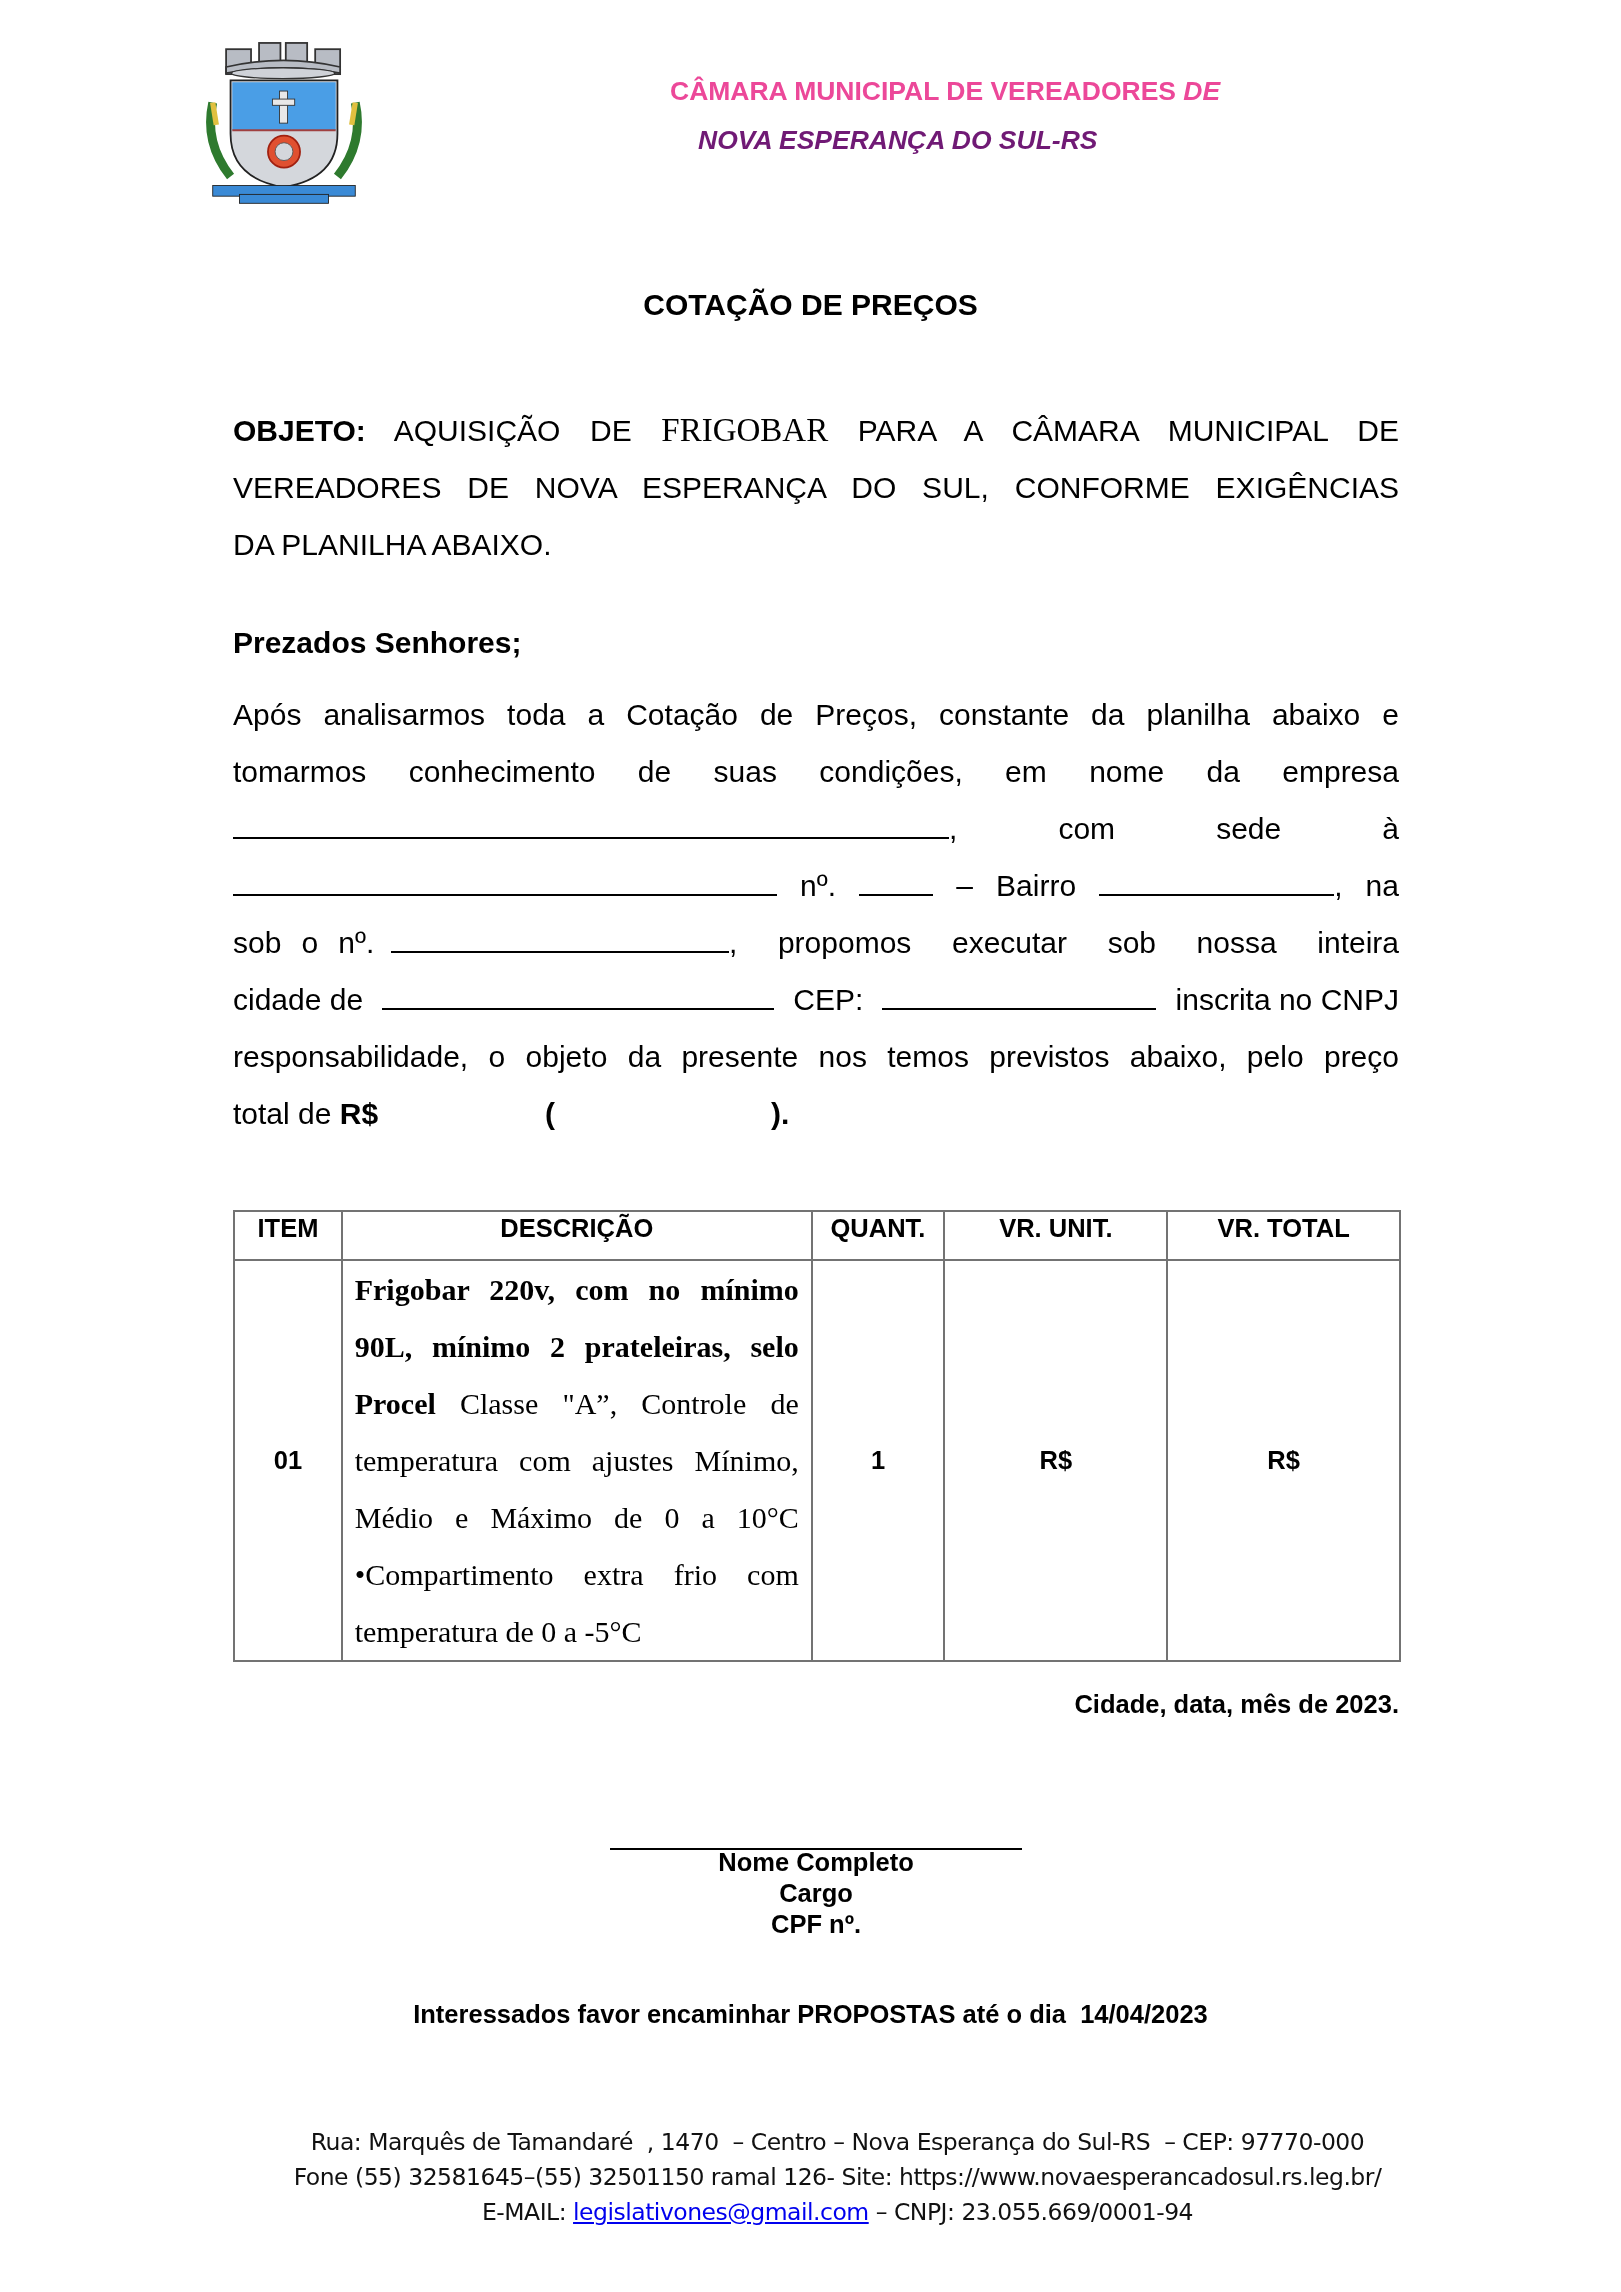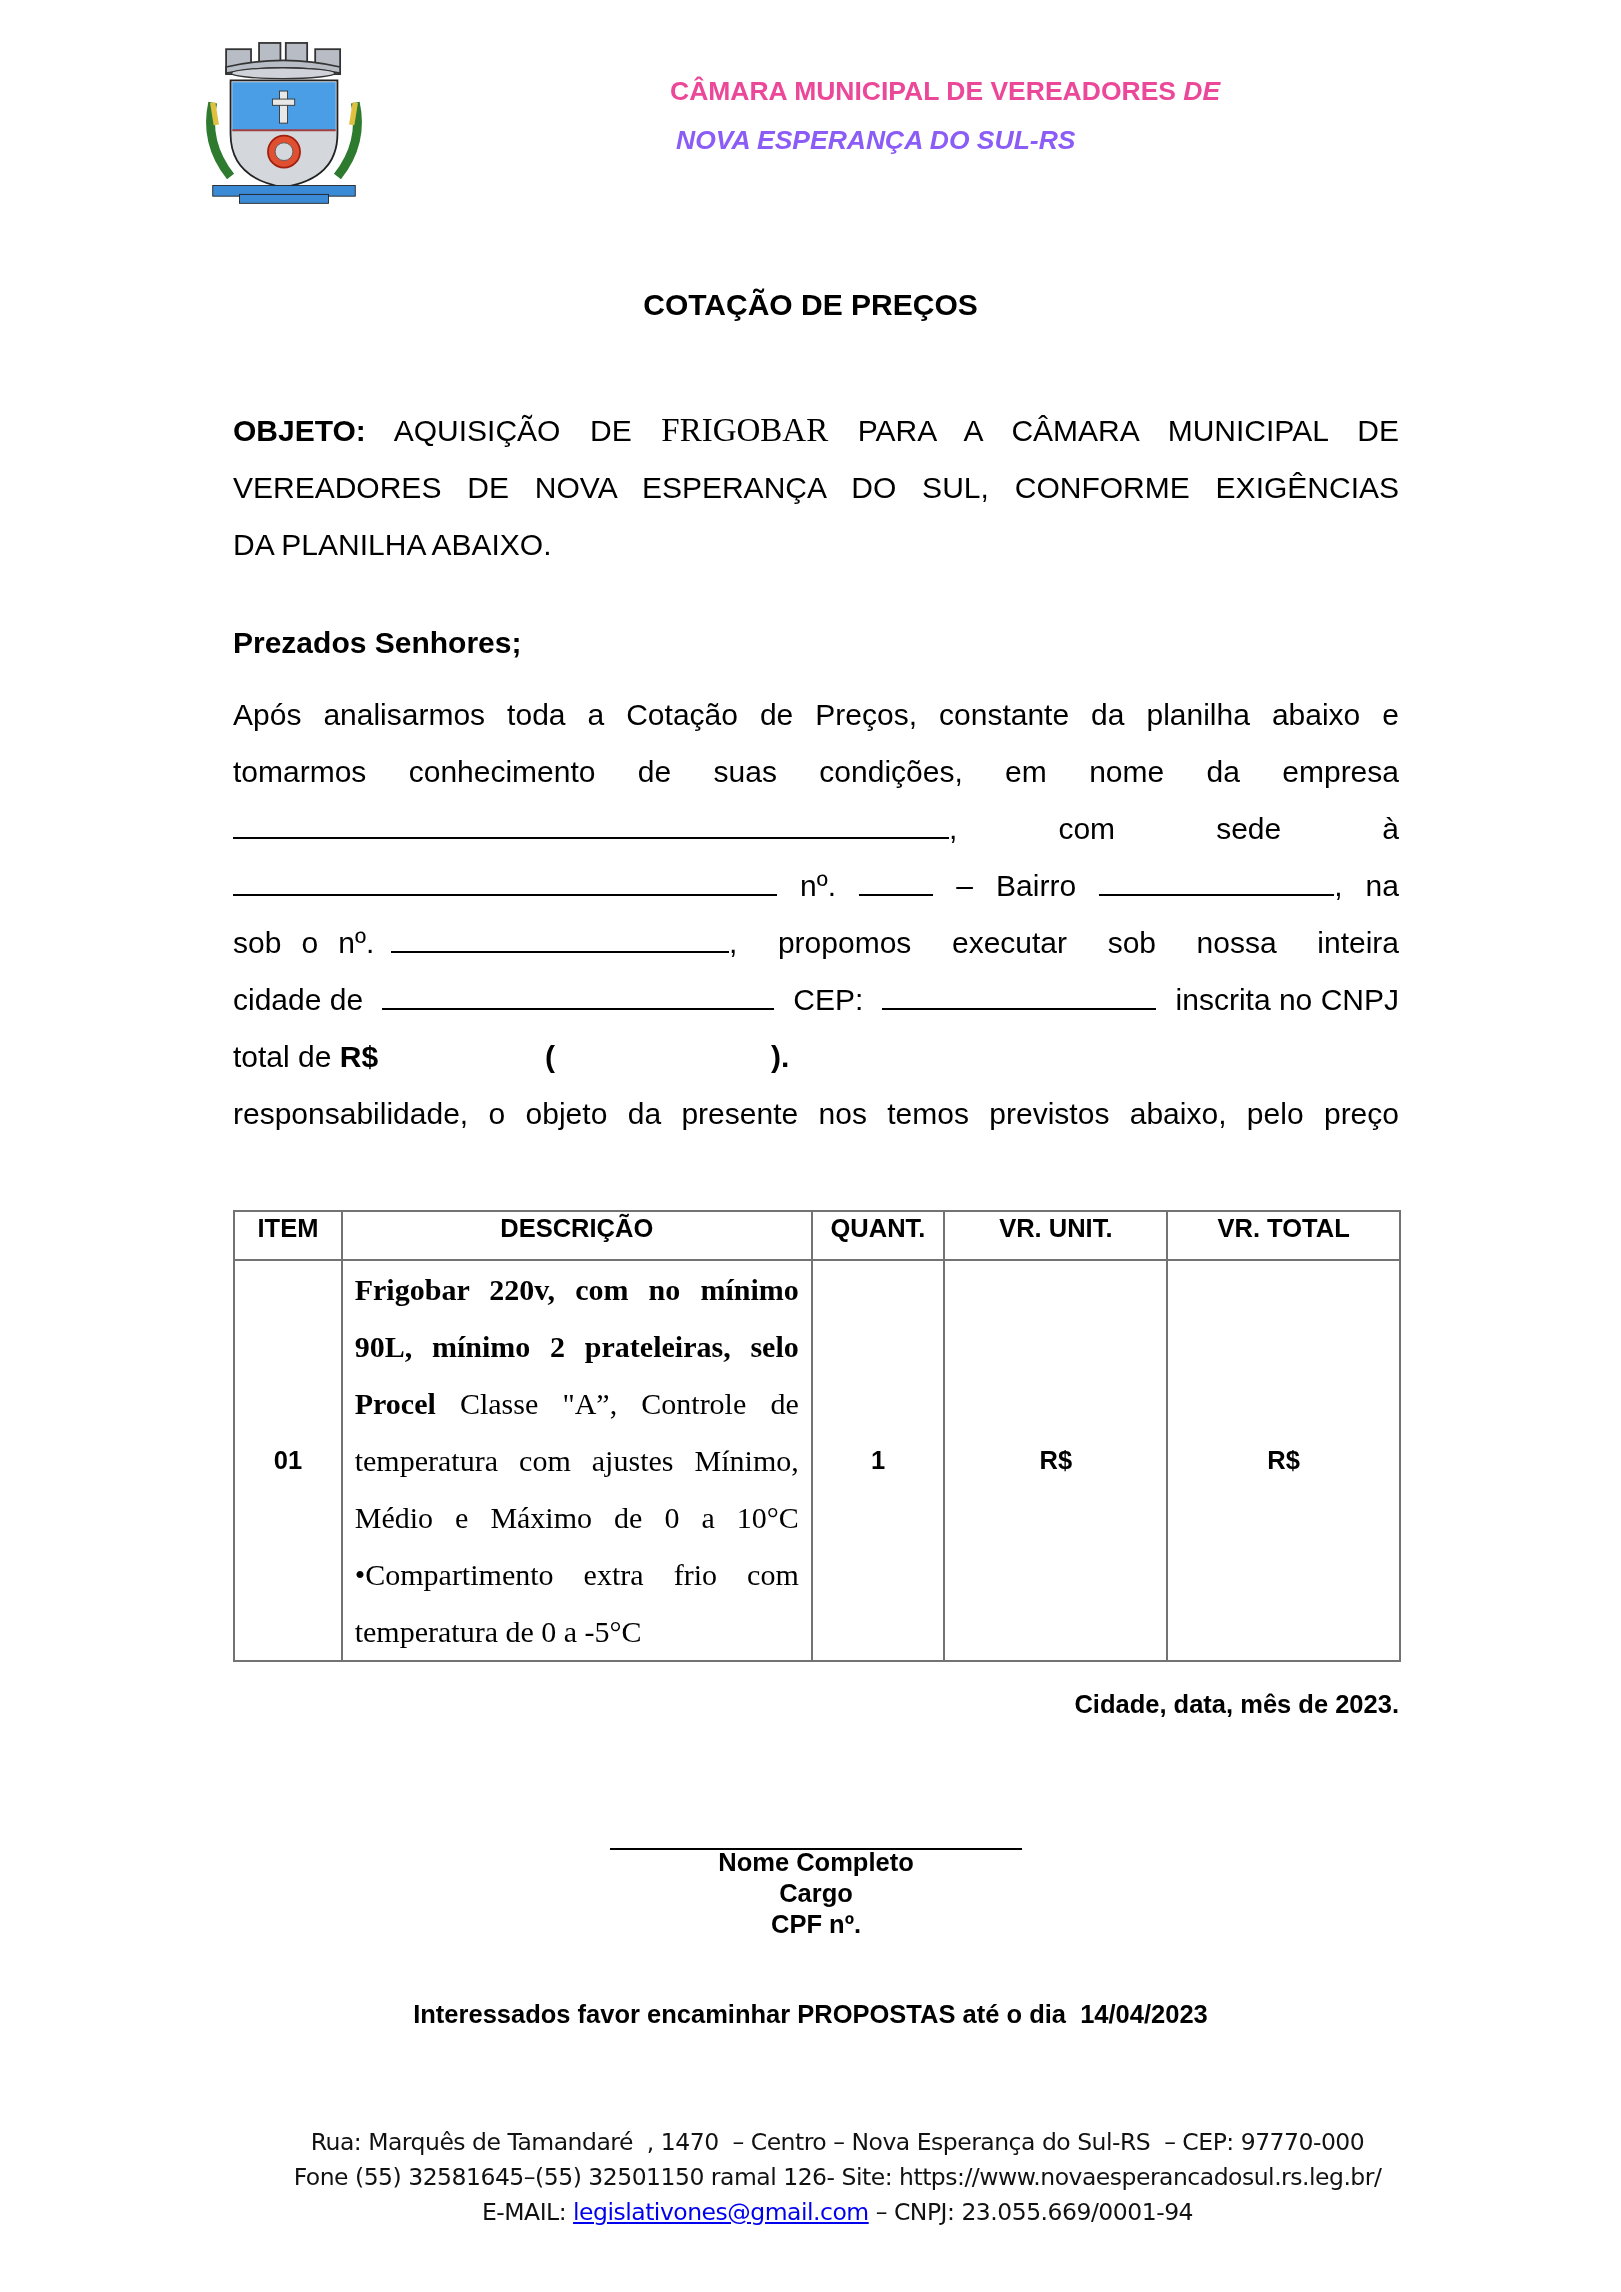--- a/index.html
+++ b/index.html
@@ -3,21 +3,21 @@
 <meta charset="utf-8">
 <style>
   html, body { margin: 0; padding: 0; background: #ffffff; }
   body { width: 1621px; height: 2293px; position: relative; overflow: hidden; color: #000; font-family: "Liberation Sans", sans-serif; }
   .abs { position: absolute; }
 
   
   .logo { left: 186px; top: 17.6px; width: 196px; height: 196px; }
   .hdr1 { left: 670px; top: 76px; font-size: 26.5px; font-weight: bold; color: #ec4899; letter-spacing: 0px; }
   .hdr1 i { font-style: italic; }
-  .hdr2 { left: 676px; top: 125px; font-size: 26.5px; font-weight: bold; font-style: italic; color: #8b5cf6; }
+  .hdr2 { left: 698px; top: 125px; font-size: 26.5px; font-weight: bold; font-style: italic; color: #701a75; }
 
   .title { left: 0; width: 1621px; top: 288px; text-align: center; font-size: 30px; font-weight: bold; }
 
   .para { left: 233px; width: 1166px; font-size: 30px; line-height: 57px; text-align: justify; }
   .para b { font-weight: bold; }
   .serif { font-family: "Liberation Serif", serif; font-size: 33px; }
   .objeto { top: 402px; }
   .prezados { top: 614px; font-size: 30px; font-weight: bold; }
   .body-text { top: 686px; }
   .line { display: block; text-align: justify; text-align-last: justify; white-space: nowrap; height: 57px; }
@@ -111,22 +111,22 @@
     <span class="blank" style="width:338px"></span>
     <span style="flex:1;text-align:justify;text-align-last:justify;word-spacing:7.8px;">, propomos executar sob nossa inteira</span>
   </span>
   <span class="line" style="display:flex;justify-content:space-between;align-items:baseline;">
     <span>cidade de</span>
     <span class="blank" style="width:392px"></span>
     <span>CEP:</span>
     <span class="blank" style="width:274px"></span>
     <span>inscrita no CNPJ</span>
   </span>
+  <span class="line">responsabilidade, o objeto da presente nos temos previstos abaixo, pelo preço</span>
   <span class="line last"><span>total de </span><b>R$</b><span style="display:inline-block;width:167px"></span><b>(</b><span style="display:inline-block;width:216px"></span><b>).</b></span>
-  <span class="line">responsabilidade, o objeto da presente nos temos previstos abaixo, pelo preço</span>
 </div>
 
 <table class="quote">
   <colgroup>
     <col style="width:108px">
       <col style="width:470px">
       <col style="width:133px">
       <col style="width:223px">
       <col style="width:233px">
   </colgroup>

